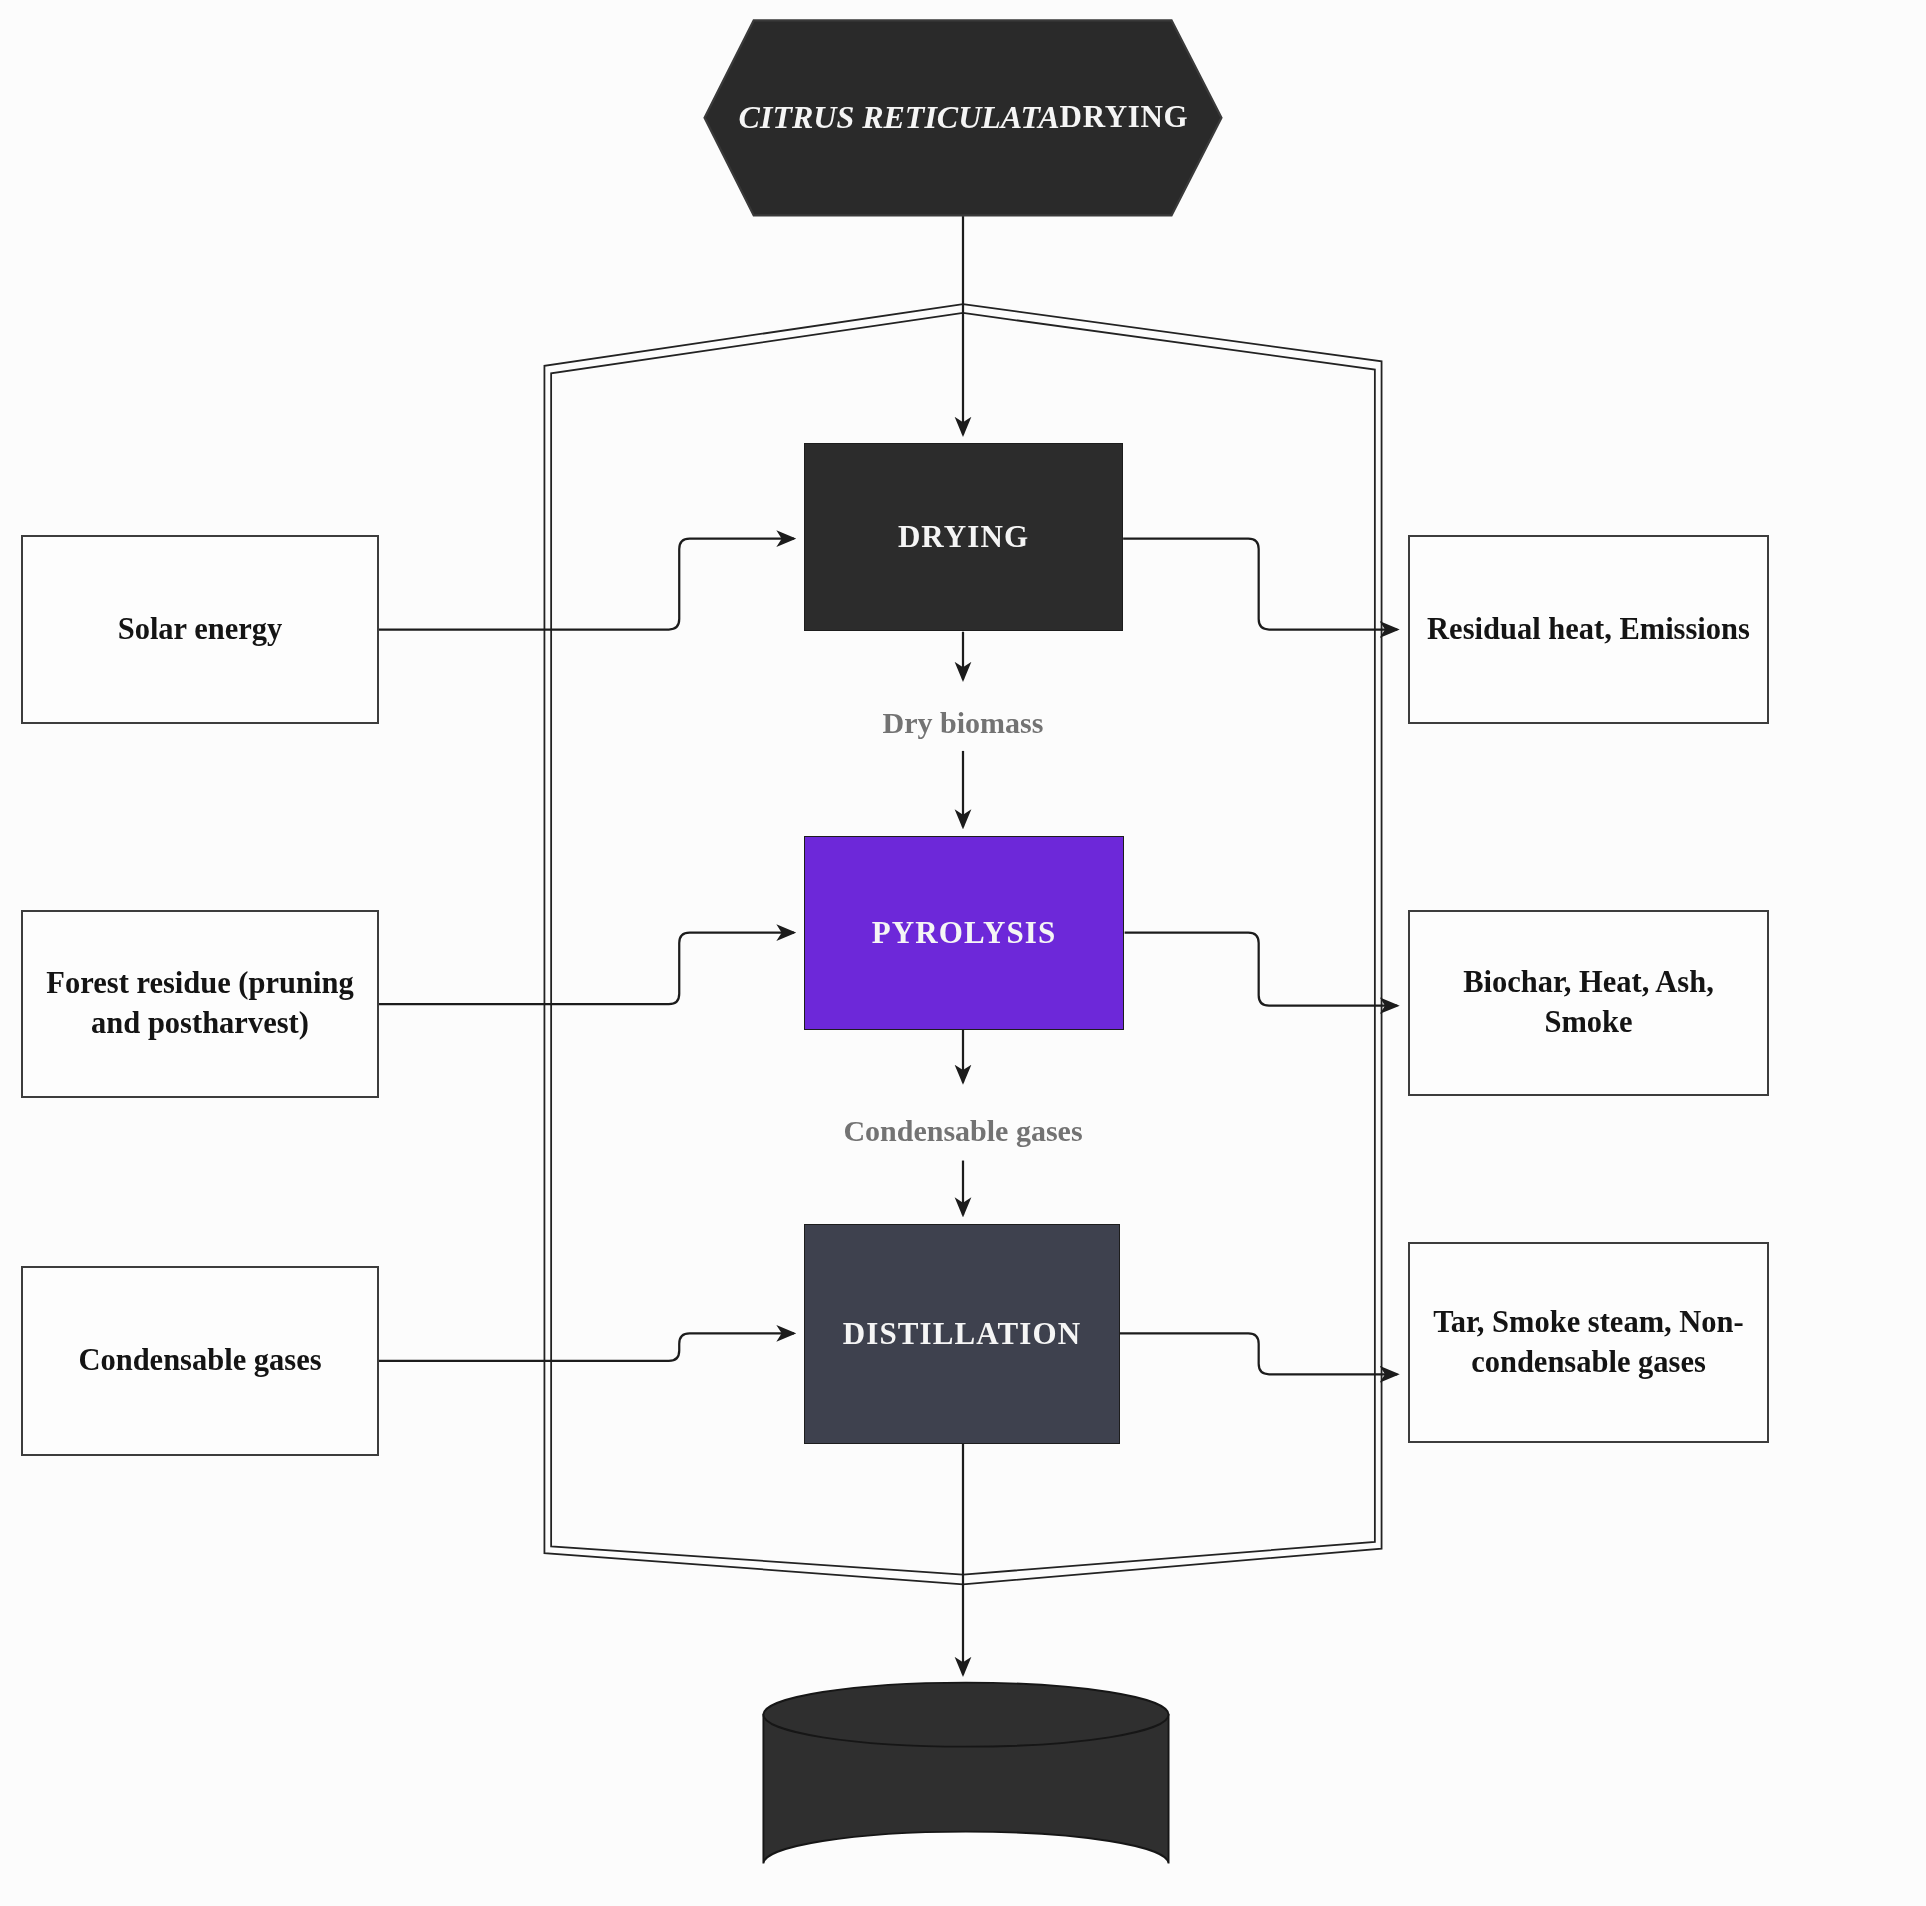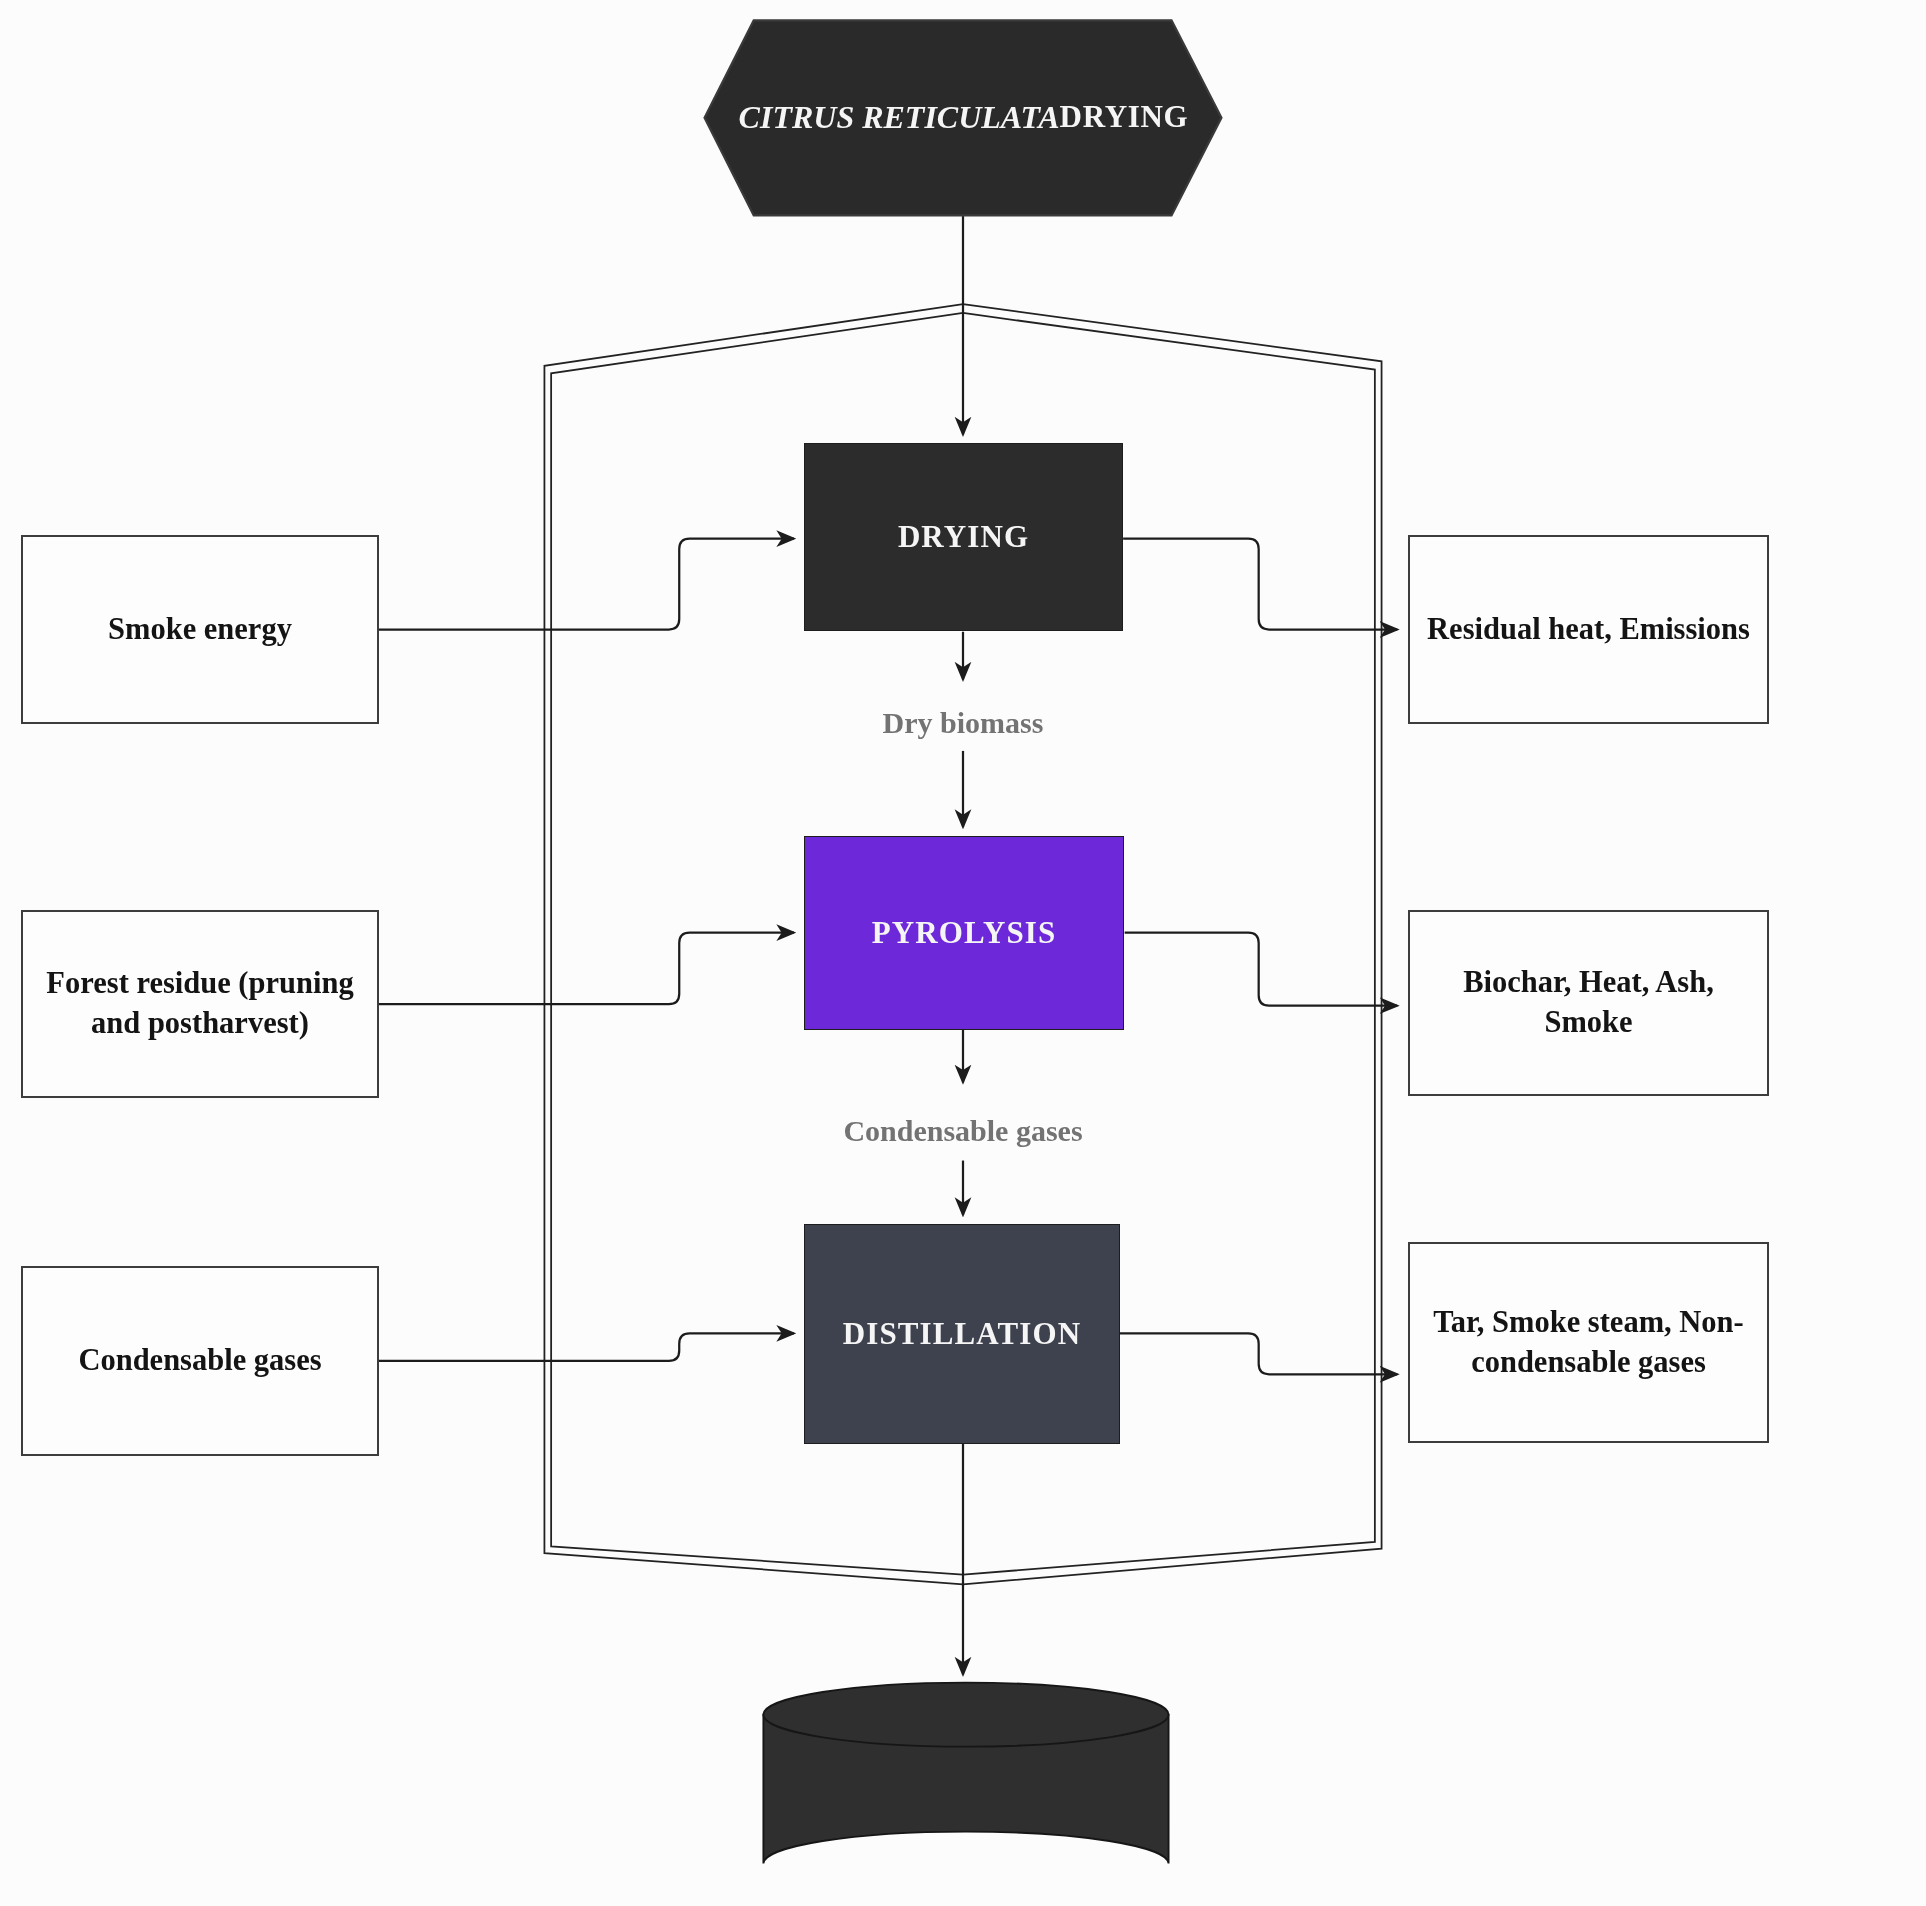--- a/index.html
+++ b/index.html
@@ -121,21 +121,21 @@
     <div class="proc-label">DRYING</div>
   </div>
   <div class="proc-box proc-pyrolysis">
     <div class="proc-label">PYROLYSIS</div>
   </div>
   <div class="proc-box proc-distillation">
     <div class="proc-label">DISTILLATION</div>
   </div>
 
   <div class="io-box" style="left:21px;top:535px;height:189px">
-    <div class="io-label">Smoke energy</div>
+    <div class="io-label">Solar energy</div>
   </div>
   <div class="io-box" style="left:21px;top:910px;height:188px">
     <div class="io-label">Forest residue (pruning and postharvest)</div>
   </div>
   <div class="io-box" style="left:21px;top:1266px;height:190px">
     <div class="io-label">Condensable gases</div>
   </div>
 
   <div class="io-box" style="left:1408px;top:535px;height:189px;width:361px">
     <div class="io-label">Residual heat, Emissions</div>

